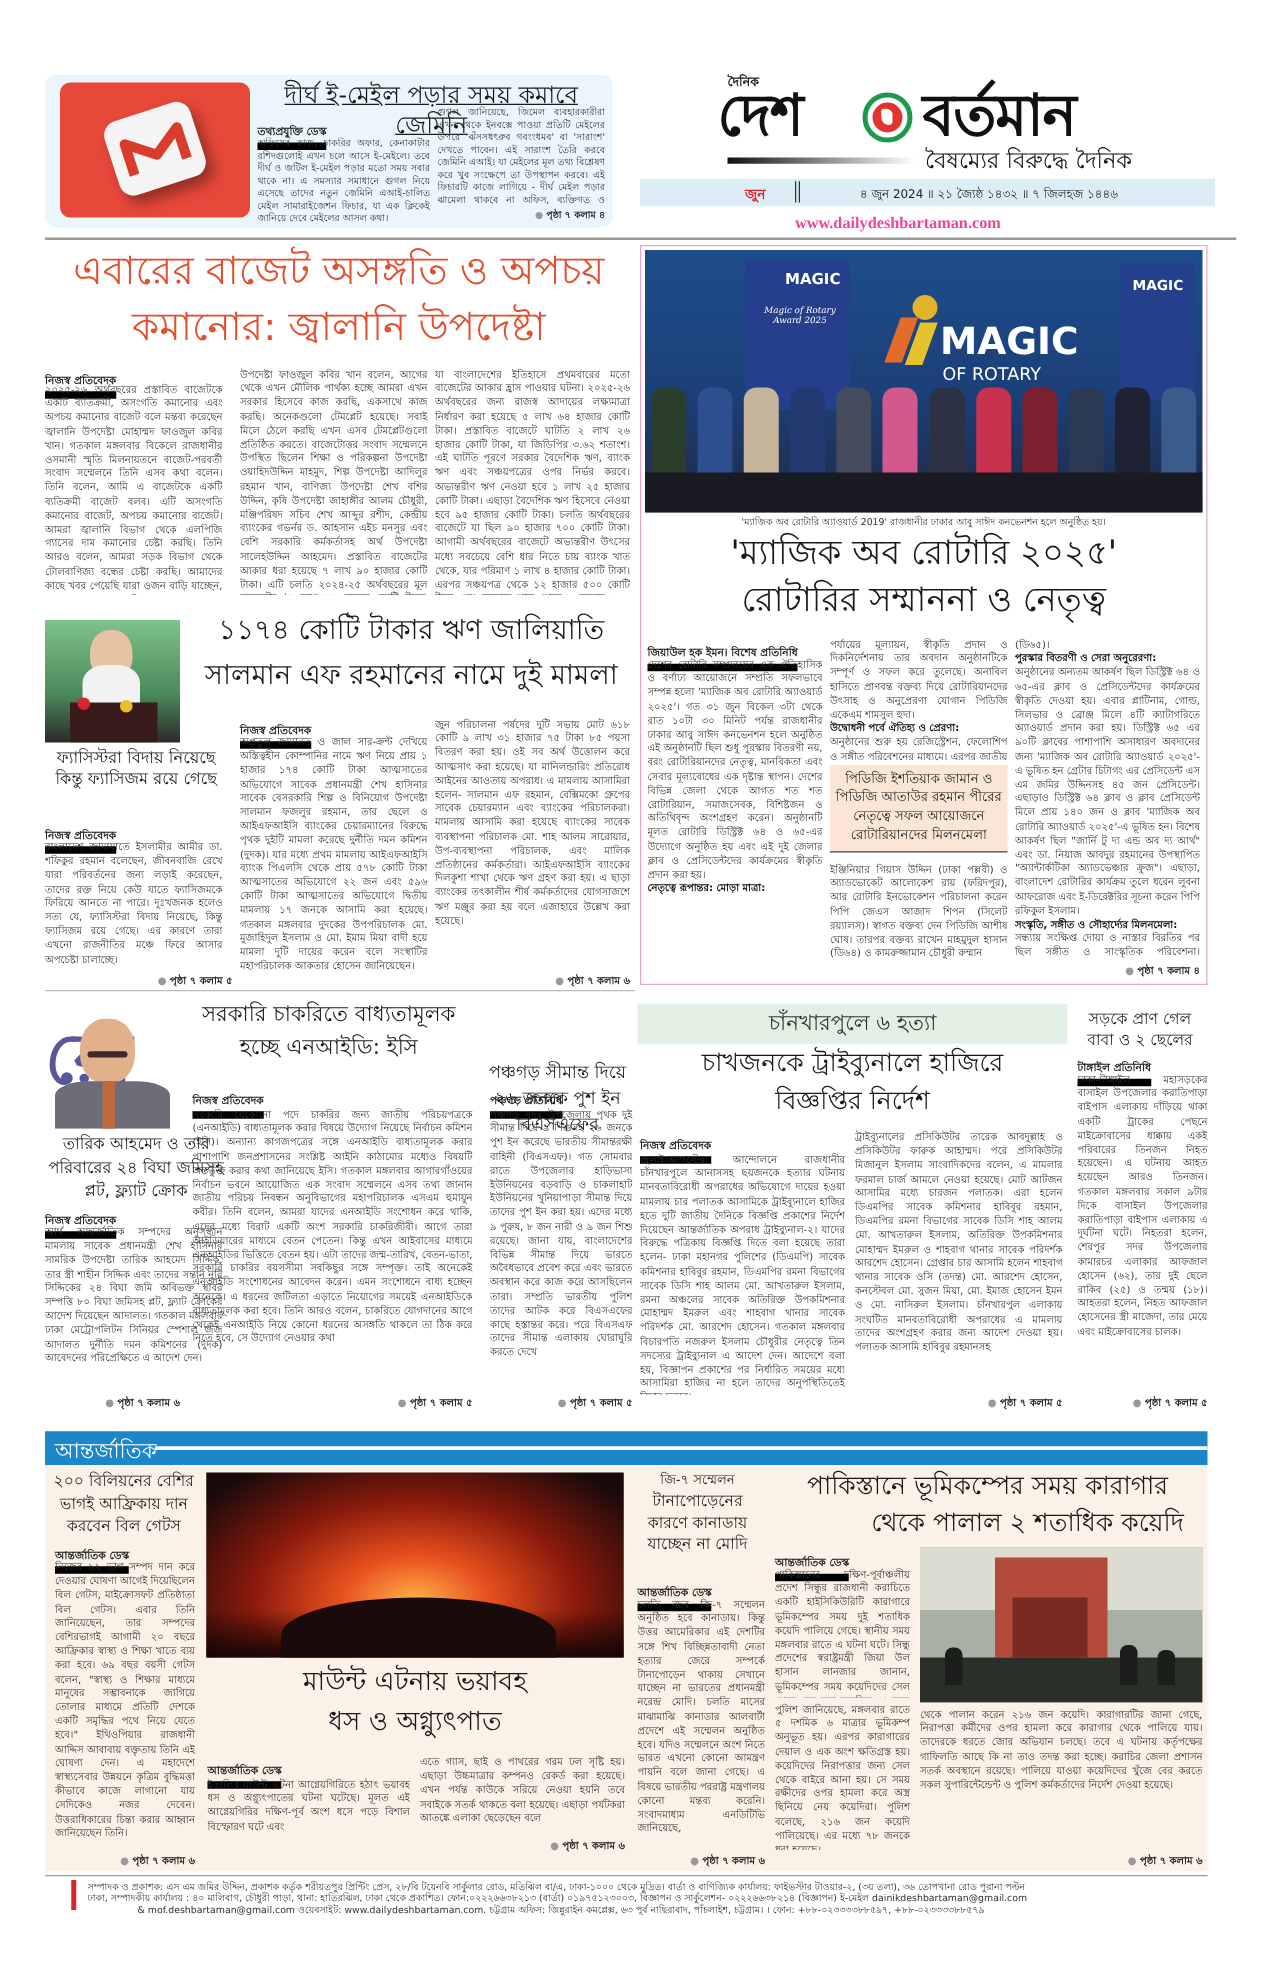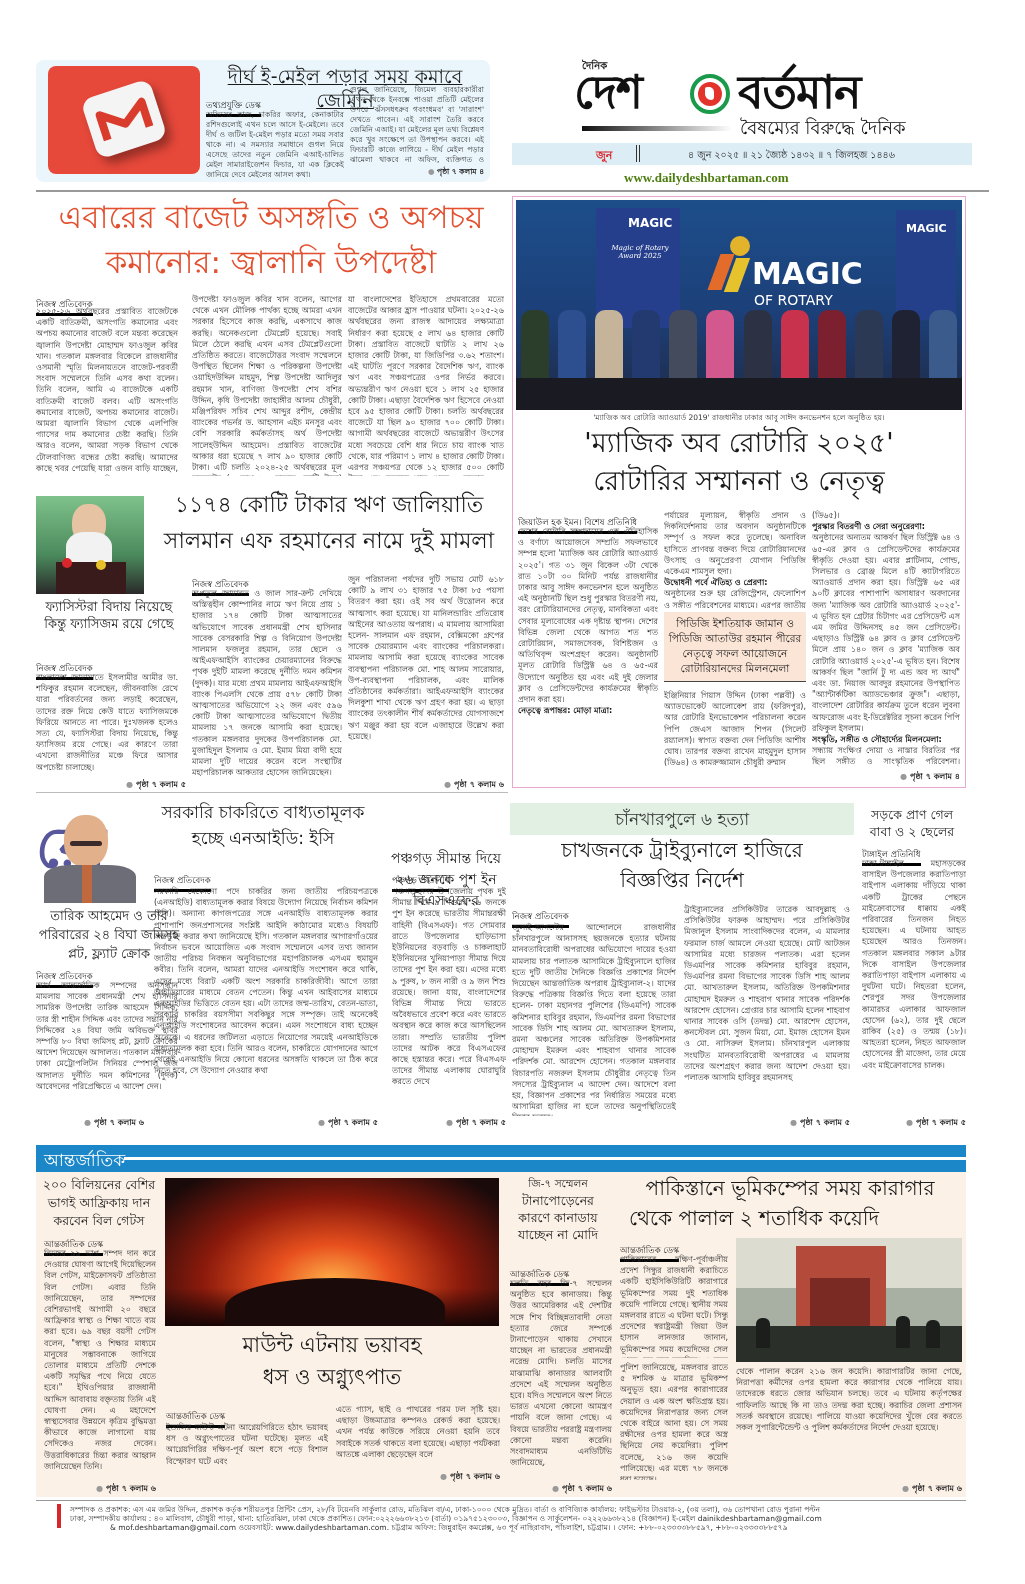--- a/index.html
+++ b/index.html
@@ -1,19 +1,19 @@
 <!DOCTYPE html>
 <html><head>
 <meta charset="utf-8">
 <style>
 *{box-sizing:border-box;margin:0;padding:0}
 body{width:1025px;height:1584px;background:#fff;font-family:"DejaVu Sans",sans-serif;color:#222;position:relative;overflow:hidden}
 .abs{position:absolute}
 .bodytext{font-size:8px;line-height:11.2px;color:#333;text-align:justify;overflow:hidden}
-.byline{font-size:8.5px;font-weight:normal;color:#222;border-bottom:3px solid #000000;display:inline-block;padding-bottom:1px}
+.byline{font-size:8.5px;font-weight:bold;color:#222;border-bottom:6px solid #000000;display:inline-block;padding-bottom:1px}
 .cont{font-size:8px;font-weight:bold;text-align:right;color:#222}
 .cont::before{content:"● ";color:#999}
 .h-red{color:#e2502f;font-family:"DejaVu Sans",sans-serif;text-align:center;font-weight:normal}
 .h-black{color:#1a1a1a;text-align:center;font-family:"DejaVu Sans",sans-serif;font-weight:normal}
 .photo{background:#888;overflow:hidden}
 .hline{position:absolute;height:1px;background:#bbb}
 </style>
 </head>
 <body>
 
@@ -38,23 +38,23 @@
   <div class="abs" style="left:178px;top:24px;width:40px;height:40px;border-radius:50%;border:4px solid #1a9a4a;background:#fff">
     <div style="position:absolute;left:4px;top:4px;width:24px;height:24px;border-radius:50%;background:#e2342b"></div>
     <div style="position:absolute;left:11px;top:9px;width:9px;height:13px;background:#fff;border-radius:2px 5px 3px 6px"></div>
   </div>
   <div class="abs" style="left:226px;top:14px;font-size:46px;font-weight:bold;color:#111;line-height:56px;letter-spacing:-1px">বর্তমান</div>
   <div class="abs" style="left:70px;top:76px;width:150px;height:5px;background:linear-gradient(90deg,#111,#fff)"></div>
   <div class="abs" style="left:228px;top:64px;font-size:18px;color:#111">বৈষম্যের বিরুদ্ধে দৈনিক</div>
   <div class="abs" style="left:0;top:93px;width:460px;height:22px;background:#dcedf6">
     <span class="abs" style="left:84px;top:4px;font-size:11px;color:#d8262b;font-weight:bold">জুন</span>
     <span class="abs" style="left:124px;top:2px;width:4px;height:17px;border-left:1px solid #333;border-right:1px solid #333"></span>
-    <span class="abs" style="left:176px;top:5px;font-size:9.5px;color:#222">৪ জুন ২০২৫ ॥ ২১ জ্যৈষ্ঠ ১৪৩২ ॥ ৭ জিলহজ ১৪৪৬</span>
-  </div>
-  <div class="abs" style="left:112px;top:120px;font-family:'Liberation Serif',serif;font-size:13px;font-weight:bold;color:#4d7c0f">www.dailydeshbartaman.com</div>
+    <span class="abs" style="left:176px;top:5px;font-size:9.5px;color:#222">৪ জুন 2024 ॥ ২১ জ্যৈষ্ঠ ১৪৩২ ॥ ৭ জিলহজ ১৪৪৬</span>
+  </div>
+  <div class="abs" style="left:124px;top:120px;font-family:'Liberation Serif',serif;font-size:13px;font-weight:bold;color:#ec4899">www.dailydeshbartaman.com</div>
 </div>
 
 <div class="hline" style="left:36px;top:190px;width:953px;background:#999;height:2px"></div>
 
 <div class="abs h-red" style="left:36px;top:195px;width:470px;font-size:31px;line-height:44px">এবারের বাজেট অসঙ্গতি ও অপচয়</div>
 <div class="abs h-red" style="left:36px;top:240px;width:470px;font-size:31px;line-height:44px">কমানোর: জ্বালানি উপদেষ্টা</div>
 <div class="abs" style="left:36px;top:292px"><span class="byline">নিজস্ব প্রতিবেদক</span></div>
 <div class="abs bodytext" style="left:36px;top:306px;width:142px;height:170px">২০২৫-২৬ অর্থবছরের প্রস্তাবিত বাজেটকে একটি ব্যতিক্রমী, অসংগতি কমানোর এবং অপচয় কমানোর বাজেট বলে মন্তব্য করেছেন জ্বালানি উপদেষ্টা মোহাম্মদ ফাওজুল কবির খান। গতকাল মঙ্গলবার বিকেলে রাজধানীর ওসমানী স্মৃতি মিলনায়তনে বাজেট-পরবর্তী সংবাদ সম্মেলনে তিনি এসব কথা বলেন। তিনি বলেন, আমি এ বাজেটকে একটি ব্যতিক্রমী বাজেট বলব। এটি অসংগতি কমানোর বাজেট, অপচয় কমানোর বাজেট। আমরা জ্বালানি বিভাগ থেকে এলপিজি গ্যাসের দাম কমানোর চেষ্টা করছি। তিনি আরও বলেন, আমরা সড়ক বিভাগ থেকে টোলবাণিজ্য বন্ধের চেষ্টা করছি। আমাদের কাছে খবর পেয়েছি যারা ওজন বাড়ি যাচ্ছেন, তাদের কাছ থেকে বেশি ভাড়া নেওয়া হচ্ছে। আমরা সাথে সাথে সেটার বিরুদ্ধে ব্যবস্থা নিচ্ছি।</div>
 <div class="abs bodytext" style="left:192px;top:294px;width:150px;height:182px">উপদেষ্টা ফাওজুল কবির খান বলেন, আগের থেকে এখন মৌলিক পার্থক্য হচ্ছে আমরা এখন সরকার হিসেবে কাজ করছি, একসাথে কাজ করছি। অনেকগুলো টেমপ্লেট হয়েছে। সবাই মিলে ঠেলে করছি এখন এসব টেমপ্লেটগুলো প্রতিষ্ঠিত করতে। বাজেটোত্তর সংবাদ সম্মেলনে উপস্থিত ছিলেন শিক্ষা ও পরিকল্পনা উপদেষ্টা ওয়াহিদউদ্দিন মাহমুদ, শিল্প উপদেষ্টা আদিলুর রহমান খান, বাণিজ্য উপদেষ্টা শেখ বশির উদ্দিন, কৃষি উপদেষ্টা জাহাঙ্গীর আলম চৌধুরী, মঞ্জিপরিষদ সচিব শেখ আব্দুর রশীদ, কেন্দ্রীয় ব্যাংকের গভর্নর ড. আহসান এইচ মনসুর এবং বেশি সরকারি কর্মকর্তাসহ অর্থ উপদেষ্টা সালেহউদ্দিন আহমেদ। প্রস্তাবিত বাজেটের আকার ধরা হয়েছে ৭ লাখ ৯০ হাজার কোটি টাকা। এটি চলতি ২০২৪-২৫ অর্থবছরের মূল বাজেটের (৭ লাখ ৯৭ হাজার কোটি টাকা) তুলনায় ৭ হাজার কোটি টাকা কম,</div>
 <div class="abs bodytext" style="left:348px;top:294px;width:156px;height:182px">যা বাংলাদেশের ইতিহাসে প্রথমবারের মতো বাজেটের আকার হ্রাস পাওয়ার ঘটনা। ২০২৫-২৬ অর্থবছরের জন্য রাজস্ব আদায়ের লক্ষ্যমাত্রা নির্ধারণ করা হয়েছে ৫ লাখ ৬৪ হাজার কোটি টাকা। প্রস্তাবিত বাজেটে ঘাটতি ২ লাখ ২৬ হাজার কোটি টাকা, যা জিডিপির ৩.৬২ শতাংশ। এই ঘাটতি পূরণে সরকার বৈদেশিক ঋণ, ব্যাংক ঋণ এবং সঞ্চয়পত্রের ওপর নির্ভর করবে। অভ্যন্তরীণ ঋণ নেওয়া হবে ১ লাখ ২৫ হাজার কোটি টাকা। এছাড়া বৈদেশিক ঋণ হিসেবে নেওয়া হবে ৯৫ হাজার কোটি টাকা। চলতি অর্থবছরের বাজেটে যা ছিল ৯০ হাজার ৭০০ কোটি টাকা। আগামী অর্থবছরের বাজেটে অভ্যন্তরীণ উৎসের মধ্যে সবচেয়ে বেশি ধার নিতে চায় ব্যাংক খাত থেকে, যার পরিমাণ ১ লাখ ৪ হাজার কোটি টাকা। এরপর সঞ্চয়পত্র থেকে ১২ হাজার ৫০০ কোটি টাকা এবং অন্যান্য খাত থেকে ৮ হাজার ৫০০ কোটি টাকা নেওয়ার লক্ষ্য ঠিক করা হয়েছে।</div>
@@ -195,21 +195,21 @@
 <div class="abs bodytext" style="left:336px;top:1404px;width:164px;height:76px">এতে গ্যাস, ছাই ও পাথরের গরম ঢল সৃষ্টি হয়। এছাড়া উচ্চমাত্রার কম্পনও রেকর্ড করা হয়েছে। এখন পর্যন্ত কাউকে সরিয়ে নেওয়া হয়নি তবে সবাইকে সতর্ক থাকতে বলা হয়েছে। এছাড়া পর্যটকরা আতঙ্কে এলাকা ছেড়েছেন বলে</div>
 <div class="abs cont" style="left:406px;top:1470px;width:94px">পৃষ্ঠা ৭ কলাম ৬</div>
 
 <div class="abs" style="left:506px;top:1176px;width:104px;font-size:10.5px;text-align:center;color:#222">জি-৭ সম্মেলন</div>
 <div class="abs h-black" style="left:506px;top:1192px;width:104px;font-size:12.5px;line-height:17px">টানাপোড়েনের কারণে কানাডায় যাচ্ছেন না মোদি</div>
 <div class="abs" style="left:510px;top:1262px"><span class="byline">আন্তর্জাতিক ডেস্ক</span></div>
 <div class="abs bodytext" style="left:510px;top:1278px;width:102px;height:202px">চলতি বছর জি-৭ সম্মেলন অনুষ্ঠিত হবে কানাডায়। কিন্তু উত্তর আমেরিকার এই দেশটির সঙ্গে শিখ বিচ্ছিন্নতাবাদী নেতা হত্যার জেরে সম্পর্কে টানাপোড়েন থাকায় সেখানে যাচ্ছেন না ভারতের প্রধানমন্ত্রী নরেন্দ্র মোদি। চলতি মাসের মাঝামাঝি কানাডার আলবার্টা প্রদেশে এই সম্মেলন অনুষ্ঠিত হবে। যদিও সম্মেলনে অংশ নিতে ভারত এখনো কোনো আমন্ত্রণ পায়নি বলে জানা গেছে। এ বিষয়ে ভারতীয় পররাষ্ট্র মন্ত্রণালয় কোনো মন্তব্য করেনি। সংবাদমাধ্যম এনডিটিভি জানিয়েছে,</div>
 <div class="abs cont" style="left:514px;top:1482px;width:98px">পৃষ্ঠা ৭ কলাম ৬</div>
 
 <div class="abs h-black" style="left:614px;top:1174px;width:352px;font-size:20px;line-height:29px">পাকিস্তানে ভূমিকম্পের সময় কারাগার</div>
-<div class="abs h-black" style="left:578px;top:1204px;width:352px;font-size:20px;line-height:29px">থেকে পালাল ২ শতাধিক কয়েদি</div>
+<div class="abs h-black" style="left:646px;top:1204px;width:352px;font-size:20px;line-height:29px">থেকে পালাল ২ শতাধিক কয়েদি</div>
 <div class="abs" style="left:620px;top:1238px"><span class="byline">আন্তর্জাতিক ডেস্ক</span></div>
 <div class="abs bodytext" style="left:620px;top:1254px;width:108px;height:104px">পাকিস্তানের দক্ষিণ-পূর্বাঞ্চলীয় প্রদেশ সিন্ধুর রাজধানী করাচিতে একটি হাইসিকিউরিটি কারাগারে ভূমিকম্পের সময় দুই শতাধিক কয়েদি পালিয়ে গেছে। স্থানীয় সময় মঙ্গলবার রাতে এ ঘটনা ঘটে। সিন্ধু প্রদেশের স্বরাষ্ট্রমন্ত্রী জিয়া উল হাসান লানজার জানান, ভূমিকম্পের সময় কয়েদিদের সেল থেকে বের করা হয়েছিল। এ সময় তারা পালিয়ে যায়।</div>
 <div class="abs bodytext" style="left:620px;top:1362px;width:108px;height:118px">পুলিশ জানিয়েছে, মঙ্গলবার রাতে ৫ দশমিক ৬ মাত্রার ভূমিকম্প অনুভূত হয়। এরপর কারাগারের দেয়াল ও এক অংশ ক্ষতিগ্রস্ত হয়। কয়েদিদের নিরাপত্তার জন্য সেল থেকে বাইরে আনা হয়। সে সময় রক্ষীদের ওপর হামলা করে অস্ত্র ছিনিয়ে নেয় কয়েদিরা। পুলিশ বলেছে, ২১৬ জন কয়েদি পালিয়েছে। এর মধ্যে ৭৮ জনকে ধরা হয়েছে।</div>
 <div class="abs photo" style="left:736px;top:1238px;width:226px;height:124px;background:#a8b0a4">
   <div style="position:absolute;left:0;top:0;width:226px;height:50px;background:#dcdcd0"></div>
   <div style="position:absolute;left:60px;top:8px;width:90px;height:80px;background:#b34a3a"></div>
   <div style="position:absolute;left:74px;top:40px;width:60px;height:48px;background:#7a2a22"></div>
   <div style="position:absolute;left:0;top:88px;width:226px;height:36px;background:#2a2f2a"></div>
   <div style="position:absolute;left:20px;top:80px;width:14px;height:30px;background:#1b1e1b;border-radius:6px 6px 0 0"></div>
   <div style="position:absolute;left:160px;top:78px;width:14px;height:32px;background:#1b1e1b;border-radius:6px 6px 0 0"></div>

